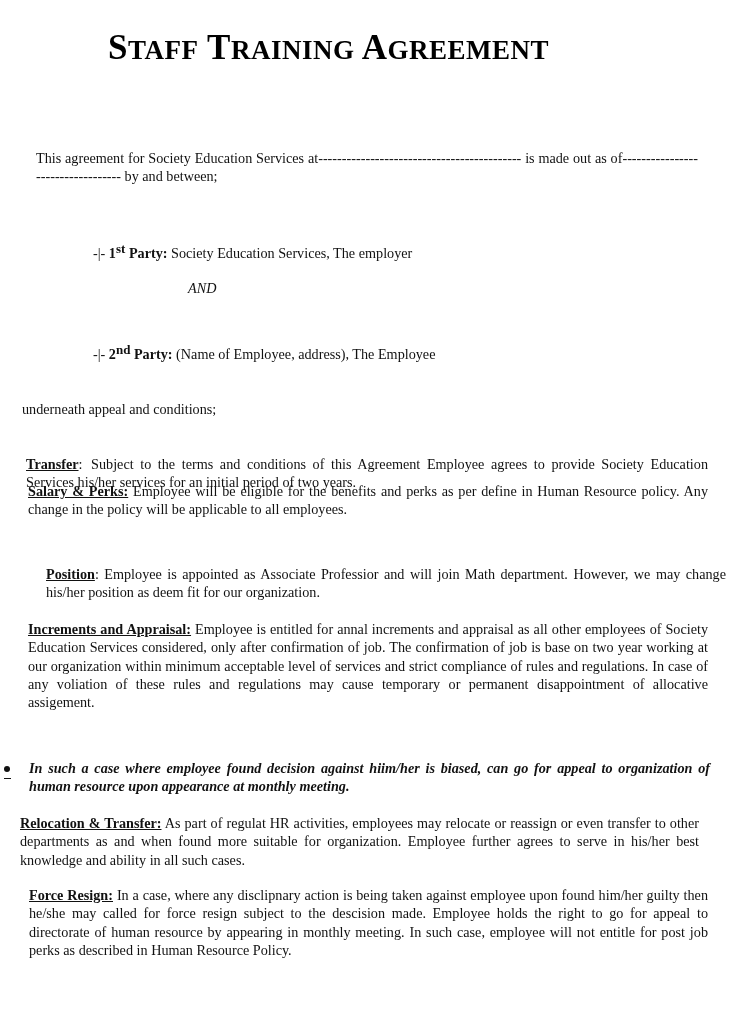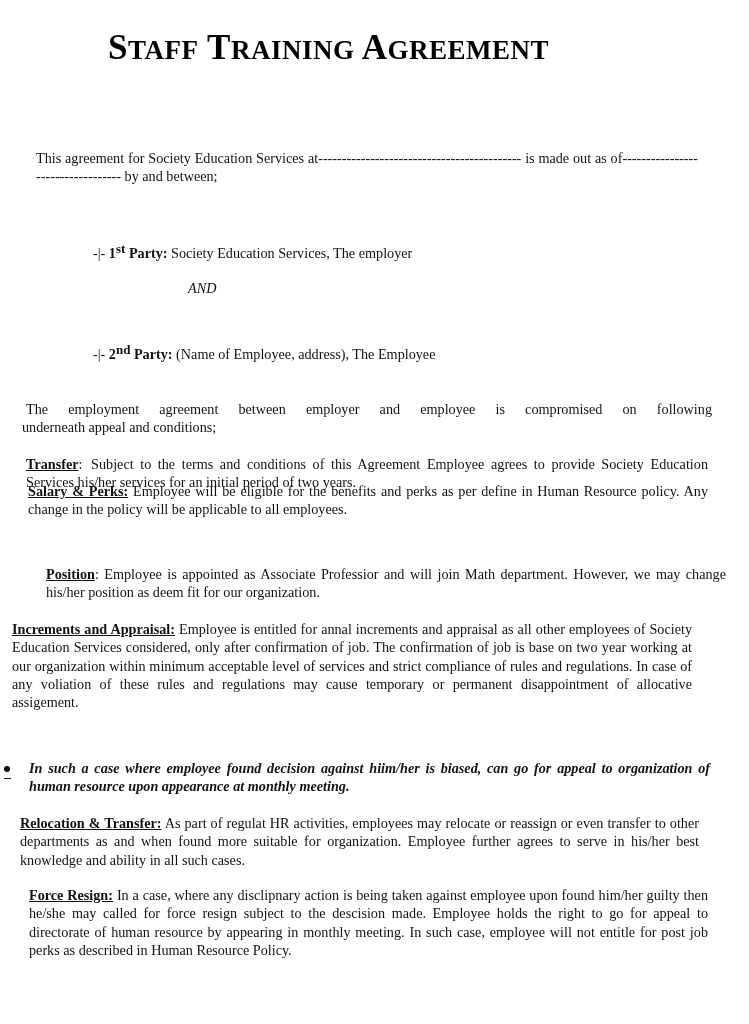--- a/index.html
+++ b/index.html
@@ -73,21 +73,21 @@
       text-align-last: justify;
     }
     .clause-label {
       font-weight: bold;
       text-decoration: underline;
     }
     .services { left: 26px; top: 455px; width: 682px; }
     .services .cont { padding-left: 2px; }
     .salary { left: 28px; top: 482px; width: 680px; }
     .position { left: 46px; top: 565px; width: 680px; }
-    .increments { left: 12px; top: 620px; width: 680px; }
+    .increments { left: 28px; top: 620px; width: 680px; }
     .bullet-row {
       position: absolute;
       left: 4px;
       top: 759px;
       width: 706px;
     }
     .bullet-dot {
       position: absolute;
       left: 0;
       top: 0;
@@ -131,21 +131,20 @@
 
   <div class="block intro">This agreement for Society Education Services at------------------------------------------- is made out as of---------------------------------- by and between;</div>
 
   <div class="party-line party1"><span>-|- </span><b><span>1</span><sup>st</sup><span> Party:</span></b><span>  Society Education Services, The employer</span></div>
 
   <div class="and-line">AND</div>
 
   <div class="party-line party2"><span>-|- </span><b><span>2</span><sup>nd</sup><span> Party:</span></b><span> (Name of Employee, address), The Employee</span></div>
 
   <div class="block lead">
-    <span class="first">The employment agreement between employer and employee is compromised on following</span>
     <span>underneath appeal and conditions;</span>
   </div>
 
   <div class="block services"><span class="clause-label">Transfer</span><span>:</span><span class="cont"> Subject to the terms and conditions of this Agreement Employee agrees to provide Society Education Services his/her services for an initial period of two years.</span></div>
 
   <div class="block salary"><span class="clause-label">Salary &amp; Perks:</span><span> Employee will be eligible for the  benefits and perks as per define in Human Resource policy. Any change in the policy will be applicable to all employees.</span></div>
 
   <div class="block position"><span class="clause-label">Position</span><span>:</span><span> Employee is appointed as Associate Professior and will join Math department. However, we may change his/her position as deem fit for our organization.</span></div>
 
   <div class="block increments"><span class="clause-label">Increments and Appraisal:</span><span> Employee is entitled for annal increments and appraisal as all other employees of Society Education Services considered, only after confirmation of job. The confirmation of job is base on two year working at our organization within minimum acceptable level of services and strict compliance of rules and regulations. In case of any voliation of these rules and regulations may cause temporary or permanent disappointment of allocative assigement.</span></div>

